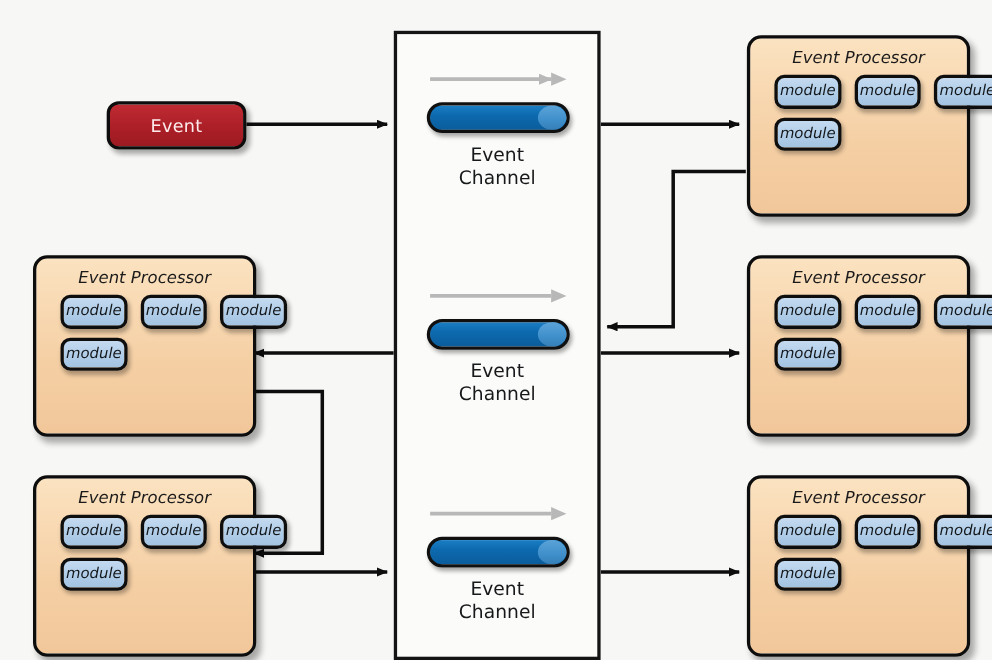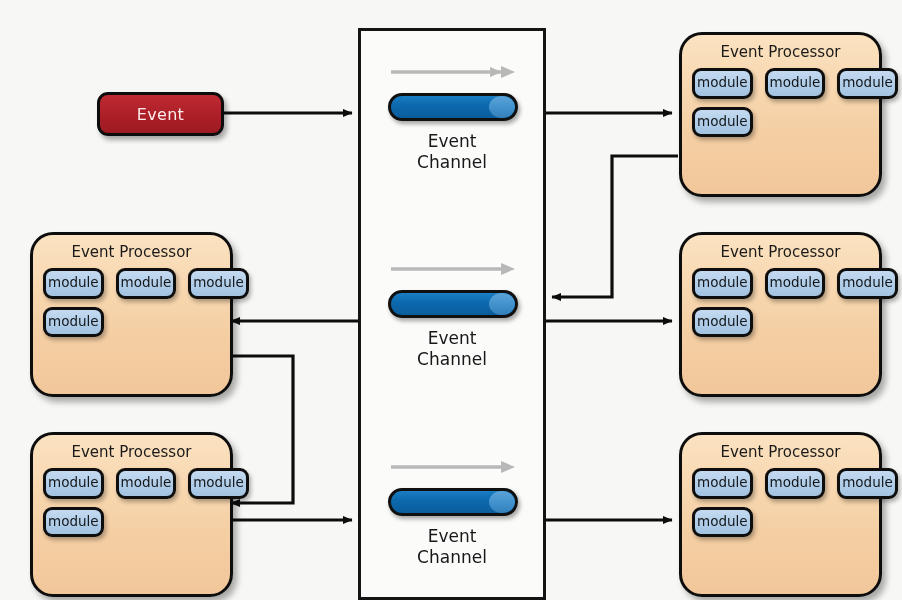--- a/index.html
+++ b/index.html
@@ -54,25 +54,26 @@
     text-align:center;
     font-size:17px;line-height:1.22;
     color:#16181a;
   }
 
   
   .processor{
     position:absolute;
     box-sizing:border-box;
     border:3px solid #0d0d0d;
-    border-radius:23px;
+    border-radius:13px;
     background:linear-gradient(180deg,#fadfbc 0%,#f5d0a6 55%,#efc characteristically 100%);
     background:linear-gradient(180deg,#fbe2c0 0%,#f5cfa4 60%,#f1c79a 100%);
     box-shadow:4px 5px 6px rgba(0,0,0,.32);
-    padding:6px 10px 10px;
+    padding:6px 22px 10px;
+    font-style:italic;
   }
   .proc-title{
     text-align:center;
     font-size:15px;
     color:#1a1a1a;
     margin:2px 0 7px;
     white-space:nowrap;
   }
   .module-grid{
     display:grid;

